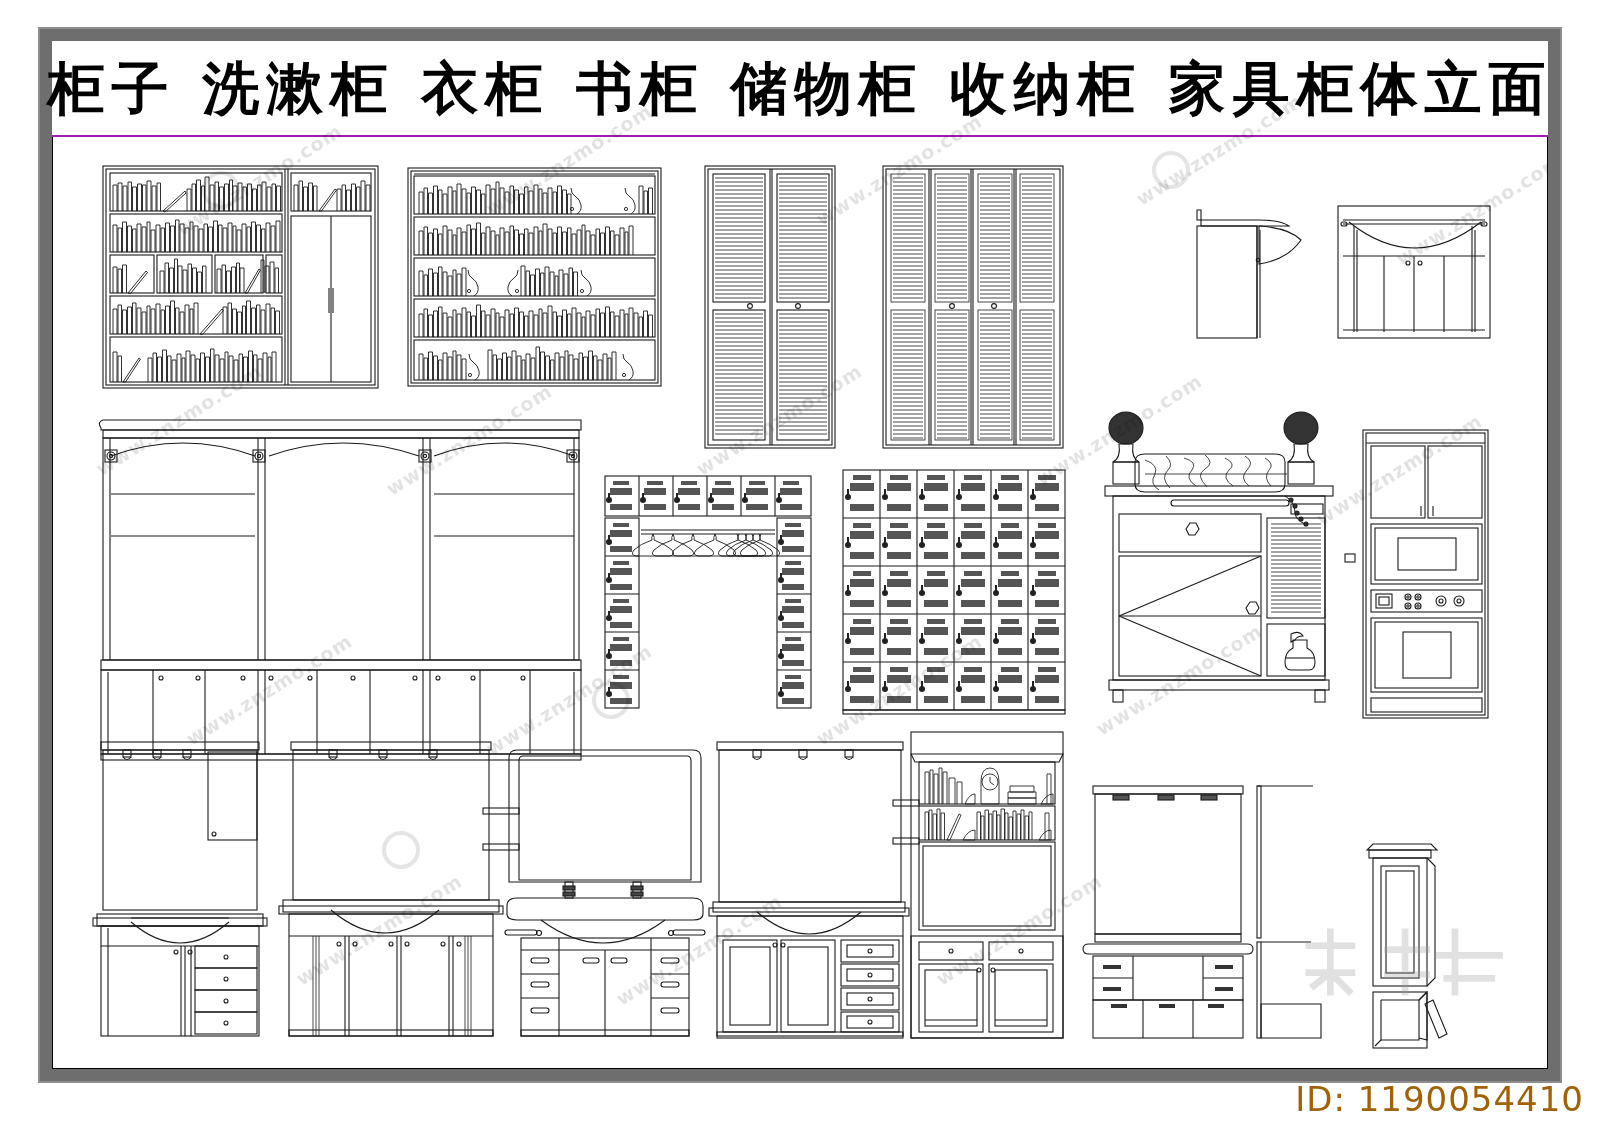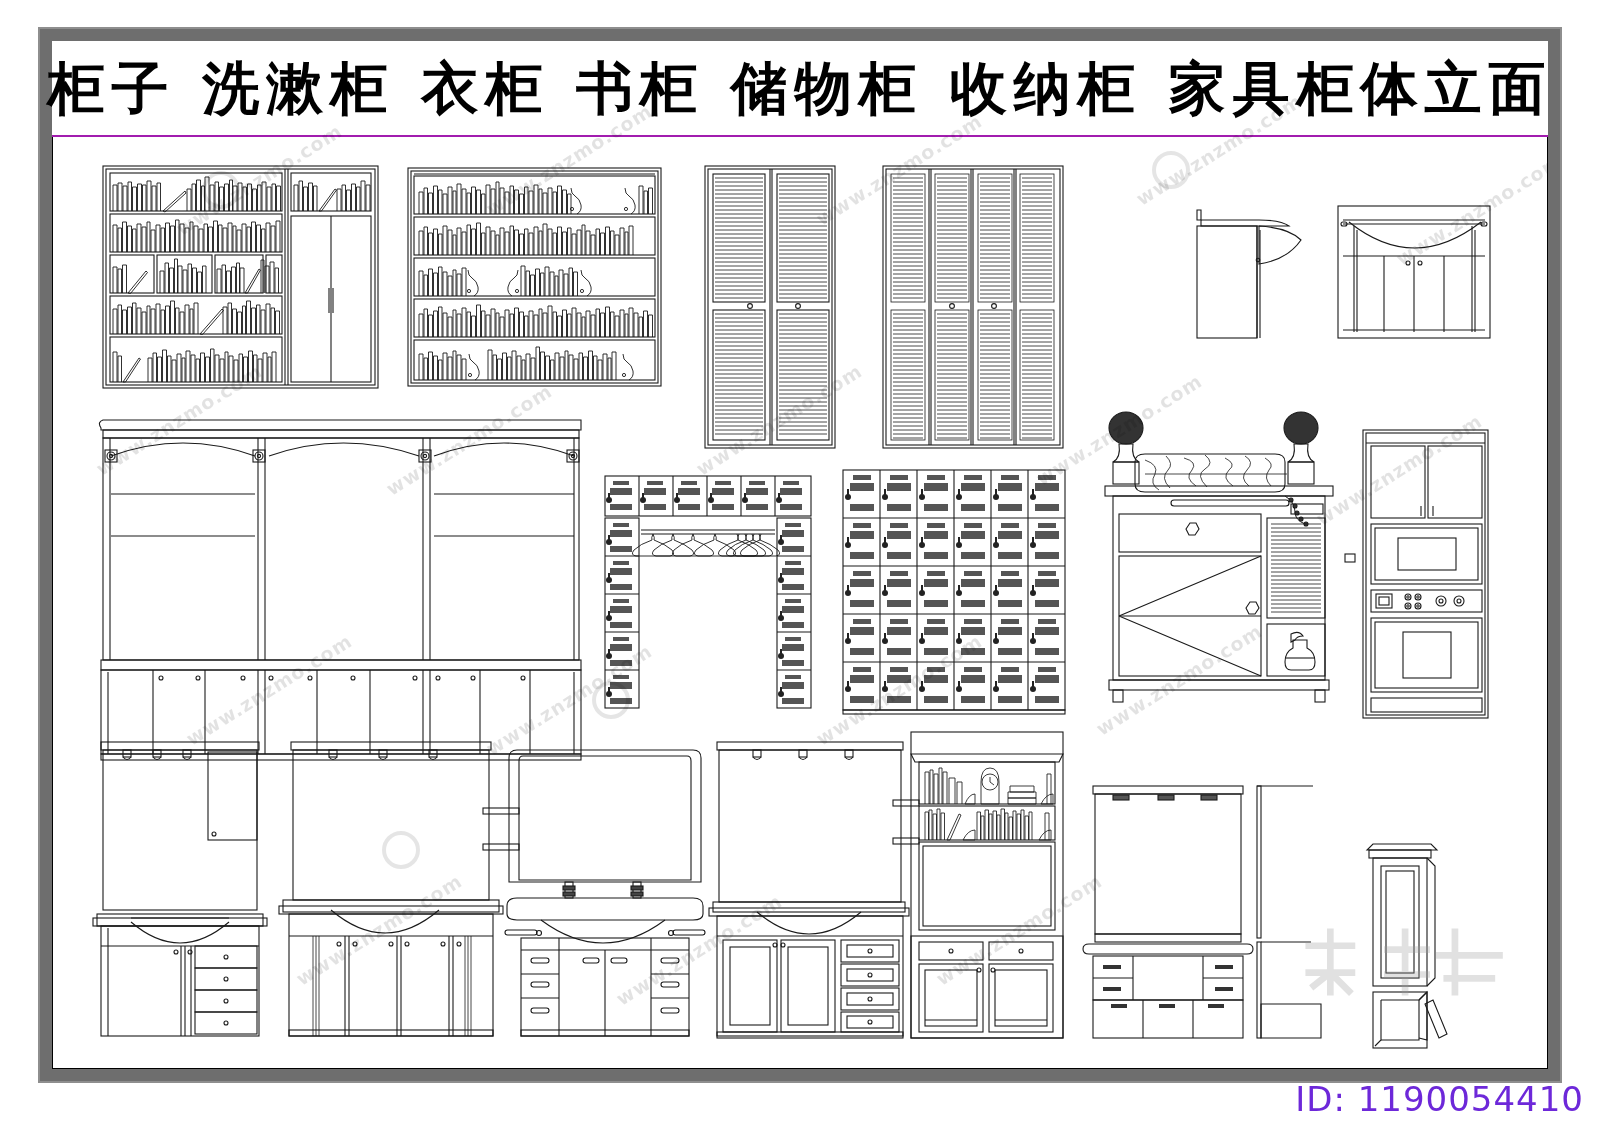--- a/index.html
+++ b/index.html
@@ -25,21 +25,21 @@
 
   
   .wm-layer{position:absolute;left:52px;top:41px;width:1496px;height:1028px;
     overflow:hidden;pointer-events:none;}
   .wm{position:absolute;color:#000;opacity:.11;font-size:19px;letter-spacing:1px;
     white-space:nowrap;transform:rotate(-32deg);transform-origin:0 0;font-weight:600;}
   .wm-ring{position:absolute;width:30px;height:30px;border:4px solid #000;
     border-radius:50%;opacity:.10;}
 
   .logo-zm{position:absolute;right:26px;bottom:60px;width:230px;height:92px;opacity:.30;}
-  .id-text{position:absolute;right:16px;bottom:6px;font-size:34px;color:#6d28d9;
+  .id-text{position:absolute;right:16px;bottom:6px;font-size:34px;color:#a16207;
     letter-spacing:1px;font-family:"DejaVu Sans","Liberation Sans",sans-serif;}
 </style>
 </head>
 <body>
 
 <div id="stage">
 
   <div class="frame-outer"></div>
   <div class="frame-inner"></div>
 

